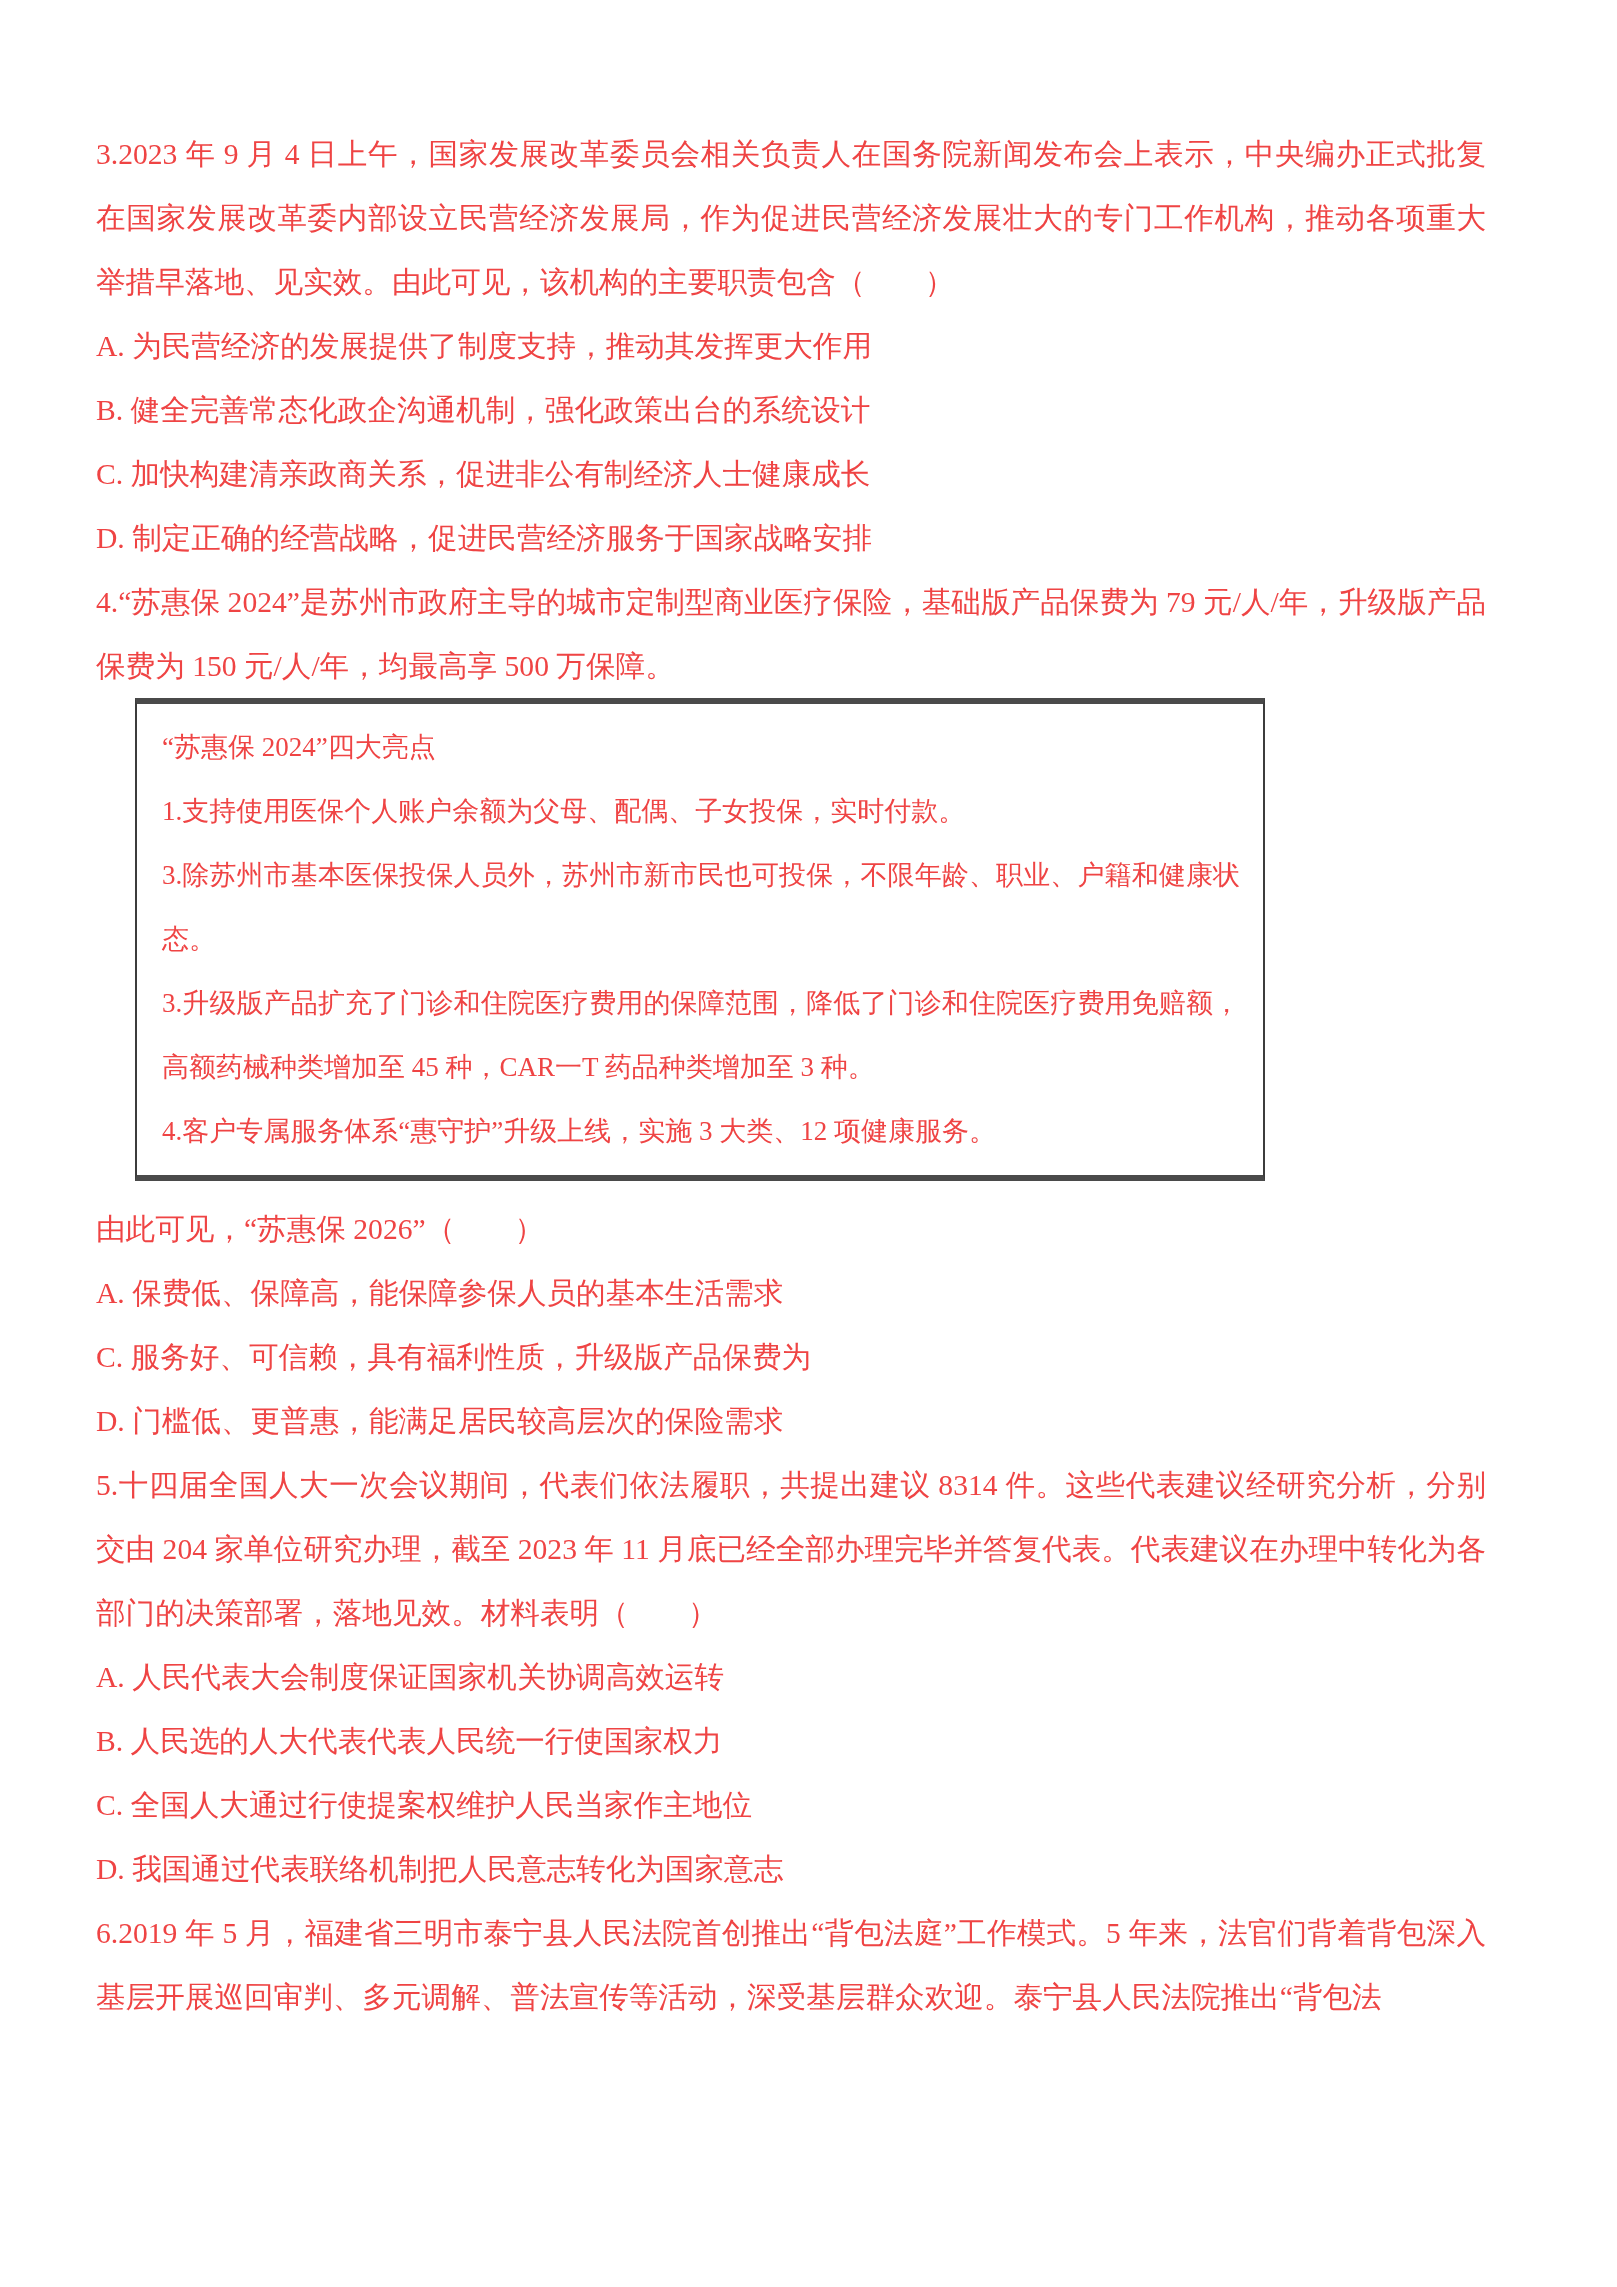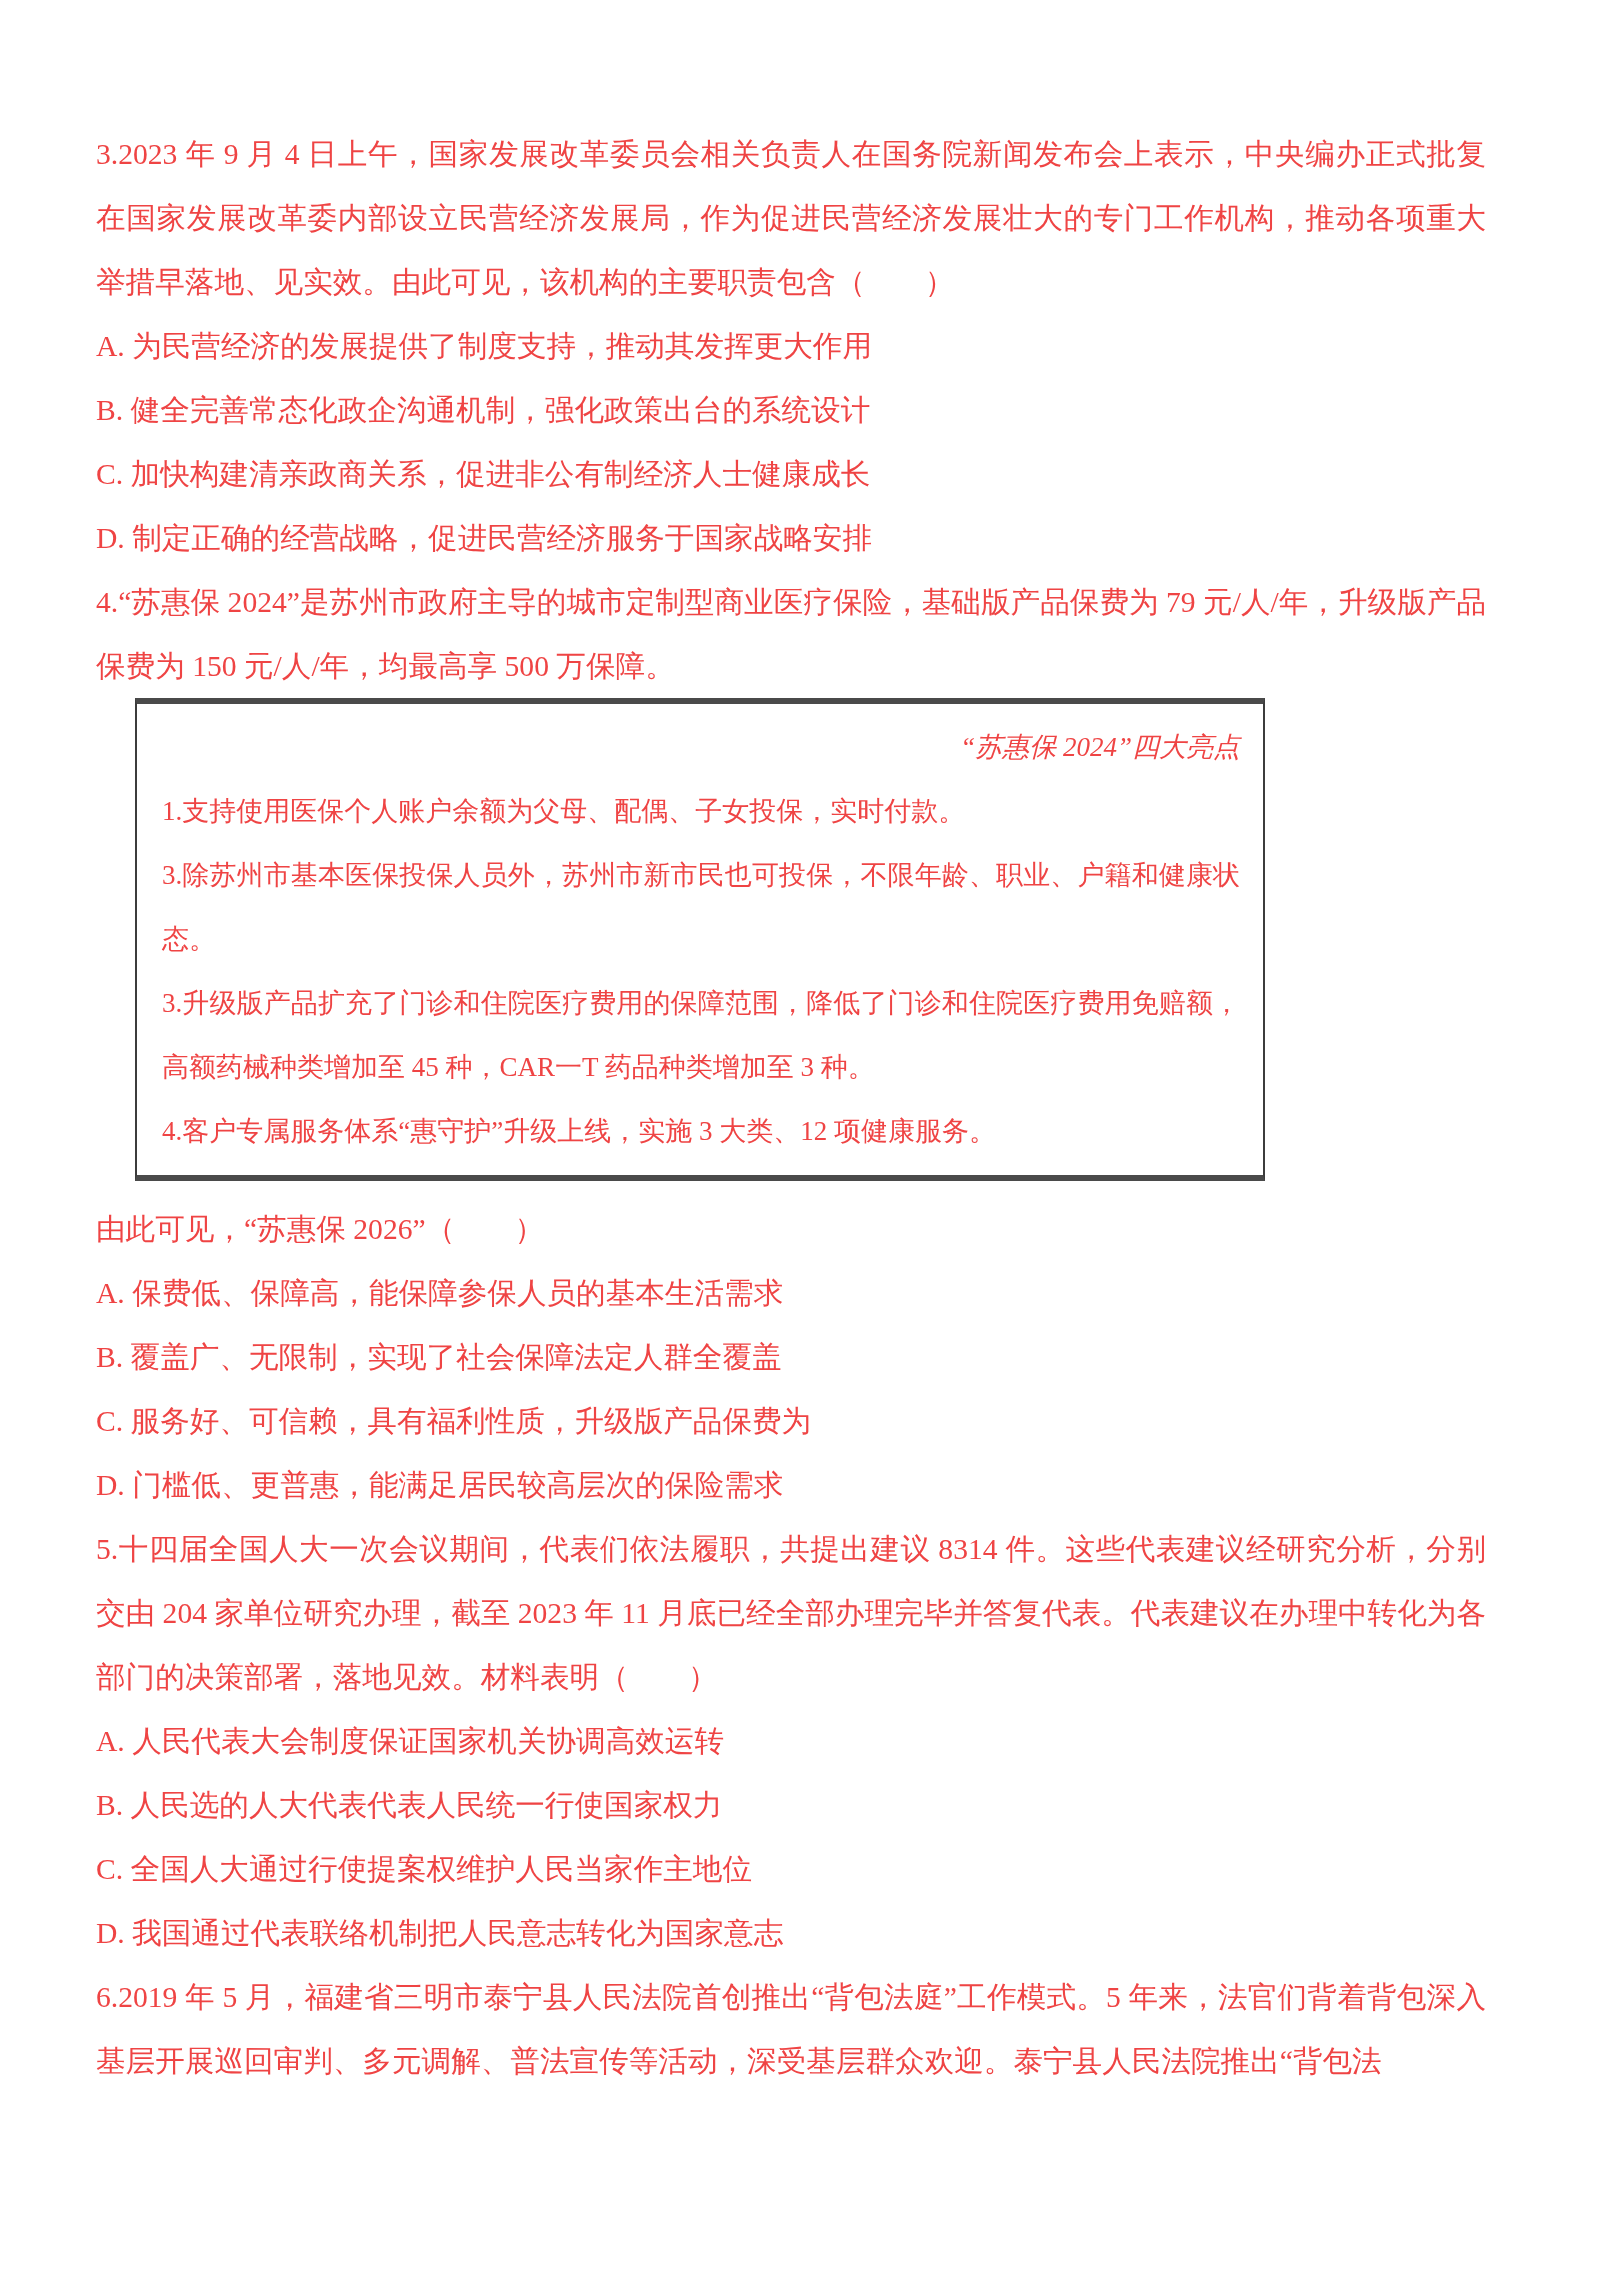--- a/index.html
+++ b/index.html
@@ -36,22 +36,21 @@
     border-bottom: 6.3px solid #4a4a4a;
     border-left: 2.7px solid #3c3c3c;
     border-right: 2.7px solid #3c3c3c;
     padding: 10.7px 23px 12.5px 25px;
     font-size: 27px;
   }
   .highlight-box p {
     line-height: 64px;
   }
   .box-title {
-    text-align: right;
-    font-style: italic;
+    text-align: left;
   }
   .lead {
     margin-top: 16px;
   }
 </style>
 </head>
 <body>
 
 <div class="page">
 
@@ -66,21 +65,20 @@
   <div class="highlight-box">
     <p class="box-title">“苏惠保 2024”四大亮点</p>
     <p class="box-item">1.支持使用医保个人账户余额为父母、配偶、子女投保，实时付款。</p>
     <p class="box-item">3.除苏州市基本医保投保人员外，苏州市新市民也可投保，不限年龄、职业、户籍和健康状态。</p>
     <p class="box-item">3.升级版产品扩充了门诊和住院医疗费用的保障范围，降低了门诊和住院医疗费用免赔额，高额药械种类增加至 45 种，CAR一T 药品种类增加至 3 种。</p>
     <p class="box-item">4.客户专属服务体系“惠守护”升级上线，实施 3 大类、12 项健康服务。</p>
   </div>
 
   <p class="lead">由此可见，“苏惠保 2026”（　　）</p>
   <p class="opt">A. 保费低、保障高，能保障参保人员的基本生活需求</p>
-  <p class="opt">B. 覆盖广、无限制，实现了社会保障法定人群全覆盖</p>
   <p class="opt">C. 服务好、可信赖，具有福利性质，升级版产品保费为</p>
   <p class="opt">D. 门槛低、更普惠，能满足居民较高层次的保险需求</p>
 
   <p class="stem">5.十四届全国人大一次会议期间，代表们依法履职，共提出建议 8314 件。这些代表建议经研究分析，分别交由 204 家单位研究办理，截至 2023 年 11 月底已经全部办理完毕并答复代表。代表建议在办理中转化为各部门的决策部署，落地见效。材料表明（　　）</p>
   <p class="opt">A. 人民代表大会制度保证国家机关协调高效运转</p>
   <p class="opt">B. 人民选的人大代表代表人民统一行使国家权力</p>
   <p class="opt">C. 全国人大通过行使提案权维护人民当家作主地位</p>
   <p class="opt">D. 我国通过代表联络机制把人民意志转化为国家意志</p>
 
   <p class="stem">6.2019 年 5 月，福建省三明市泰宁县人民法院首创推出“背包法庭”工作模式。5 年来，法官们背着背包深入基层开展巡回审判、多元调解、普法宣传等活动，深受基层群众欢迎。泰宁县人民法院推出“背包法</p>

